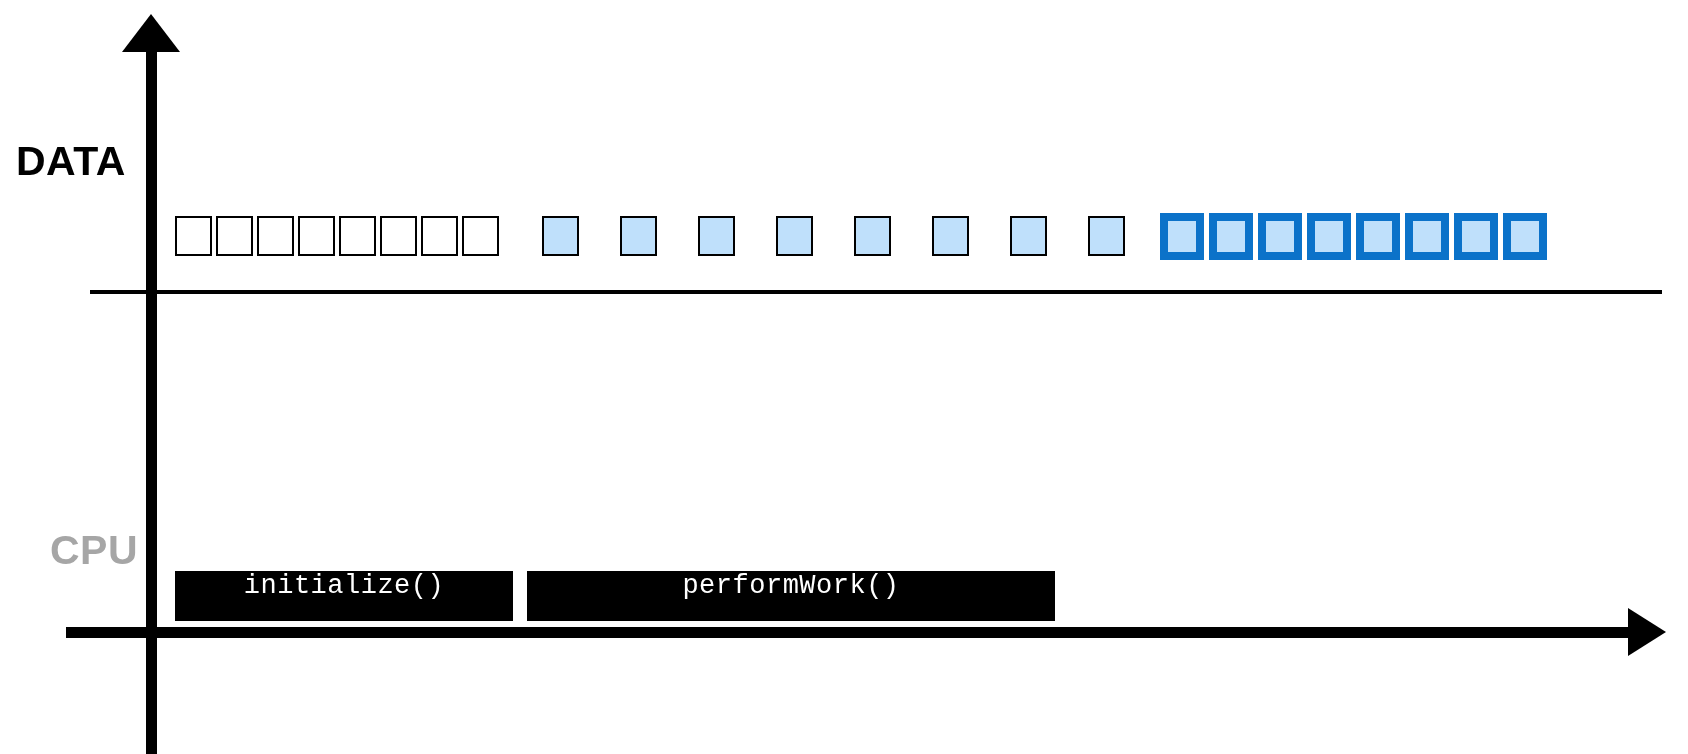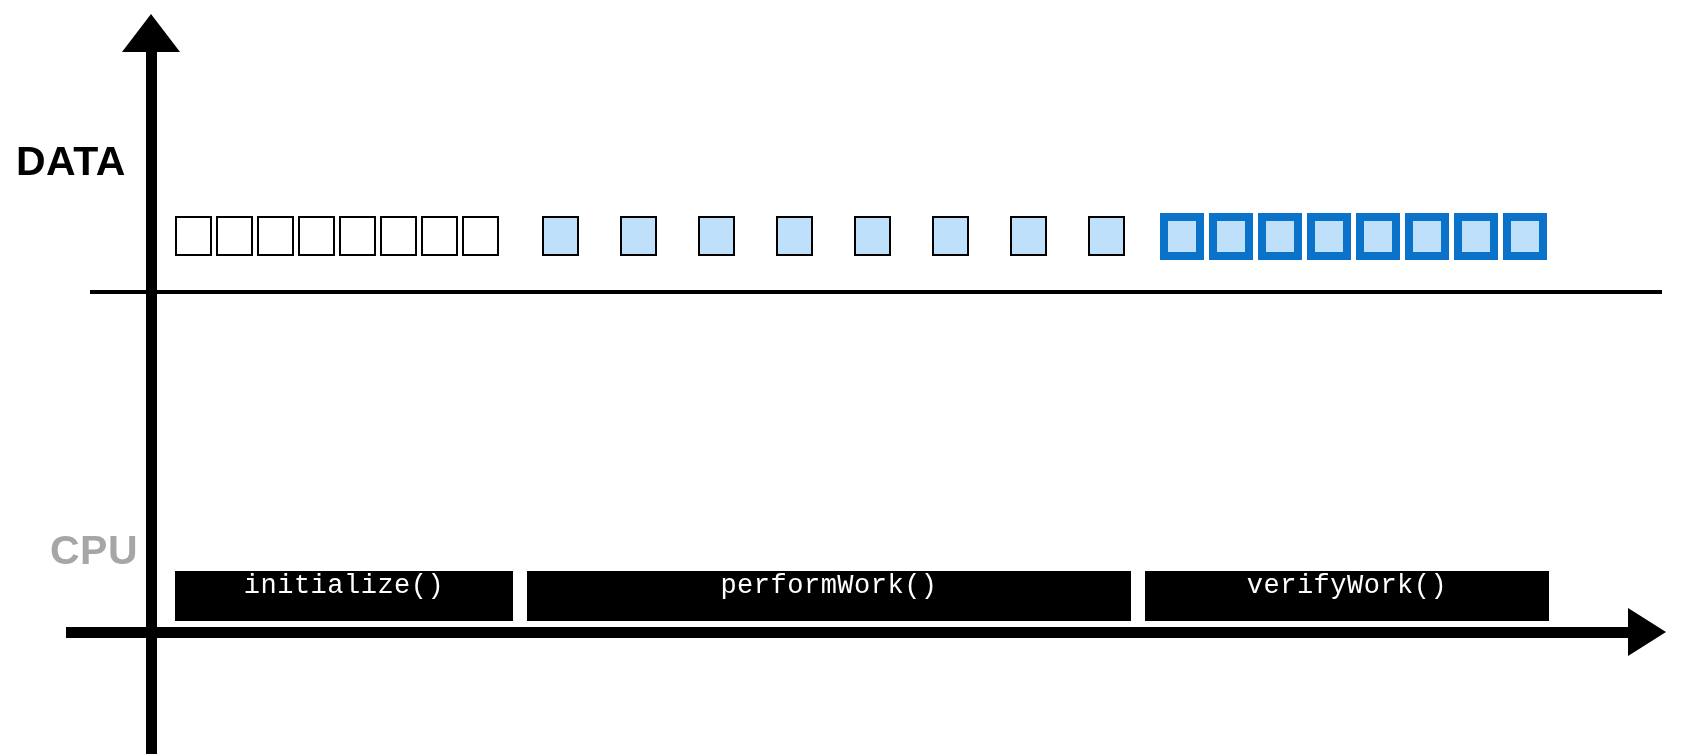--- a/index.html
+++ b/index.html
@@ -194,22 +194,19 @@
       <div class="cell verified" style="left: 1356px;"></div>
       <div class="cell verified" style="left: 1405px;"></div>
       <div class="cell verified" style="left: 1454px;"></div>
       <div class="cell verified" style="left: 1503px;"></div>
     </div>
 
   <div class="cpu-track" id="cpu-track">
       <div class="cpu-bar" style="left: 175px; width: 338px;">
         <span>initialize()</span>
       </div>
-      <div class="cpu-bar" style="left: 527px; width: 604px;">
+      <div class="cpu-bar" style="left: 527px; width: 528px;">
         <span>performWork()</span>
       </div>
-      <div class="cpu-bar" style="left: 1145px; width: 404px;">
-        <span>verifyWork()</span>
-      </div>
     </div>
 
 
 </div>
 
 </body></html>

